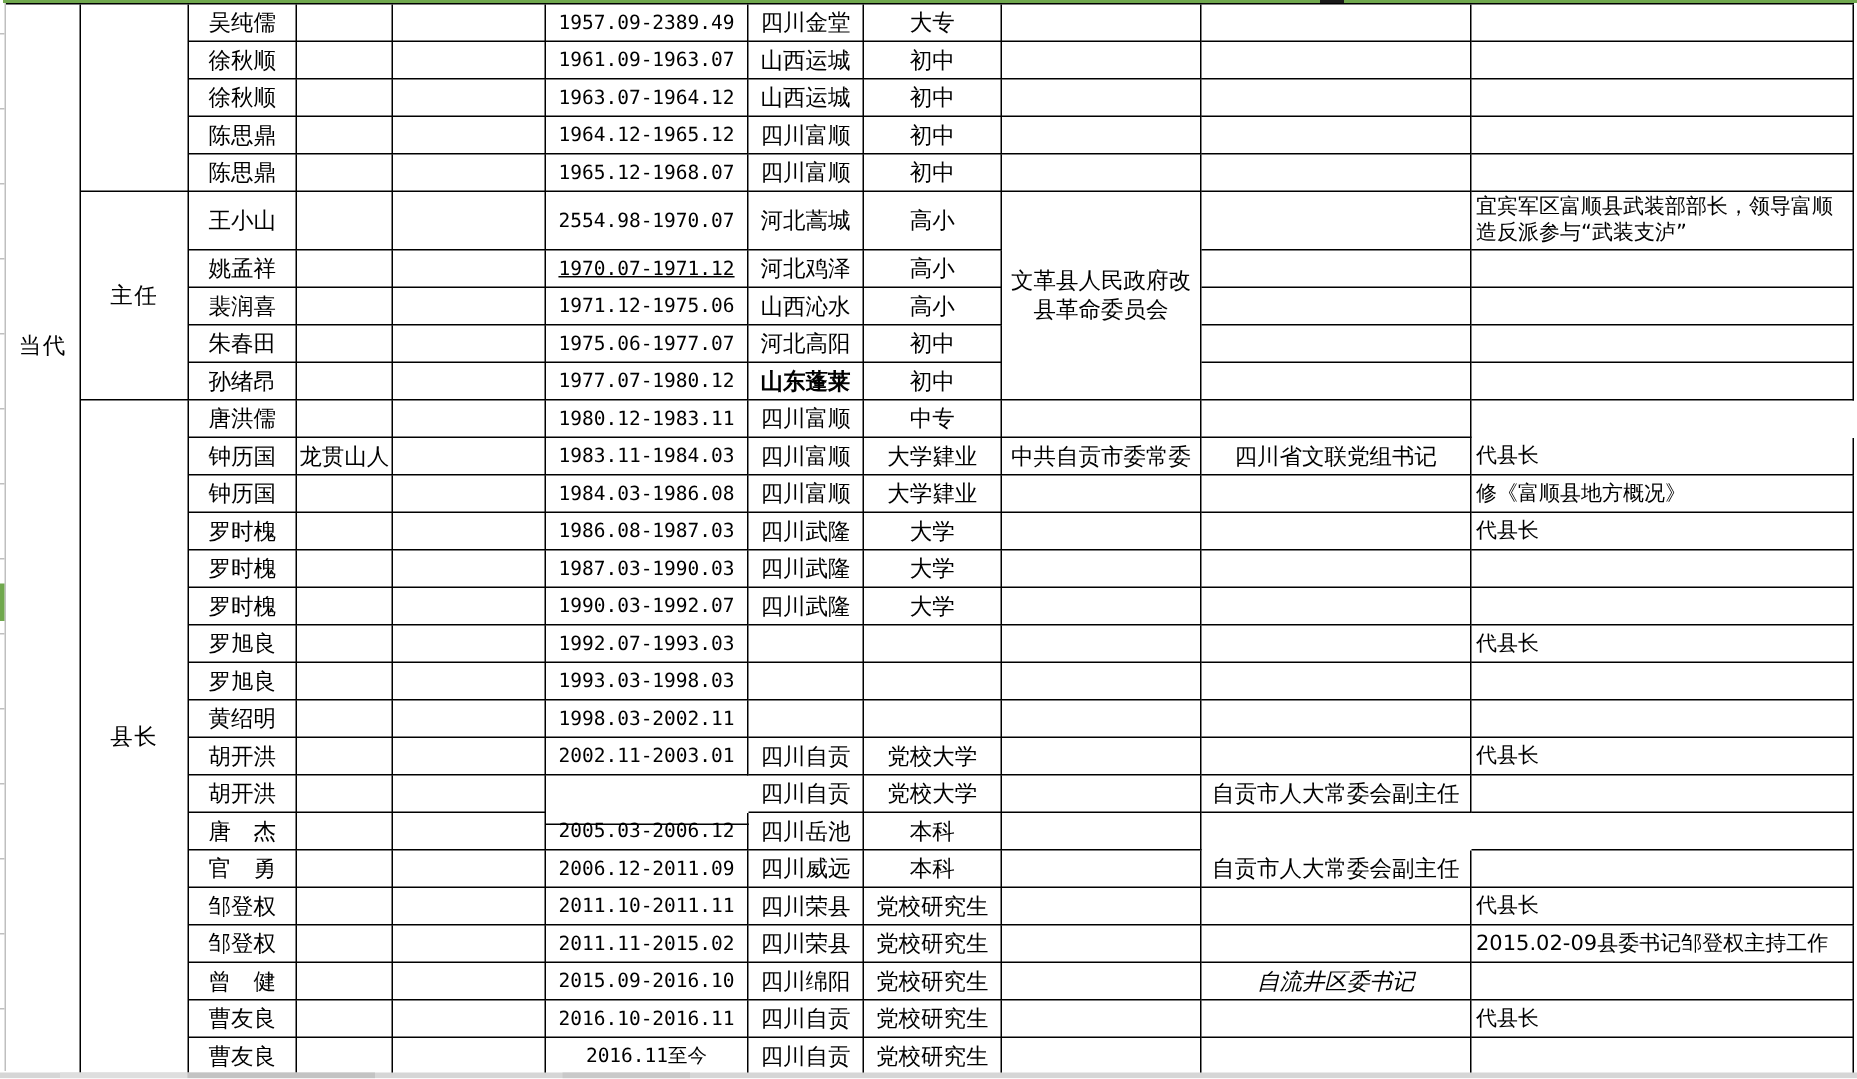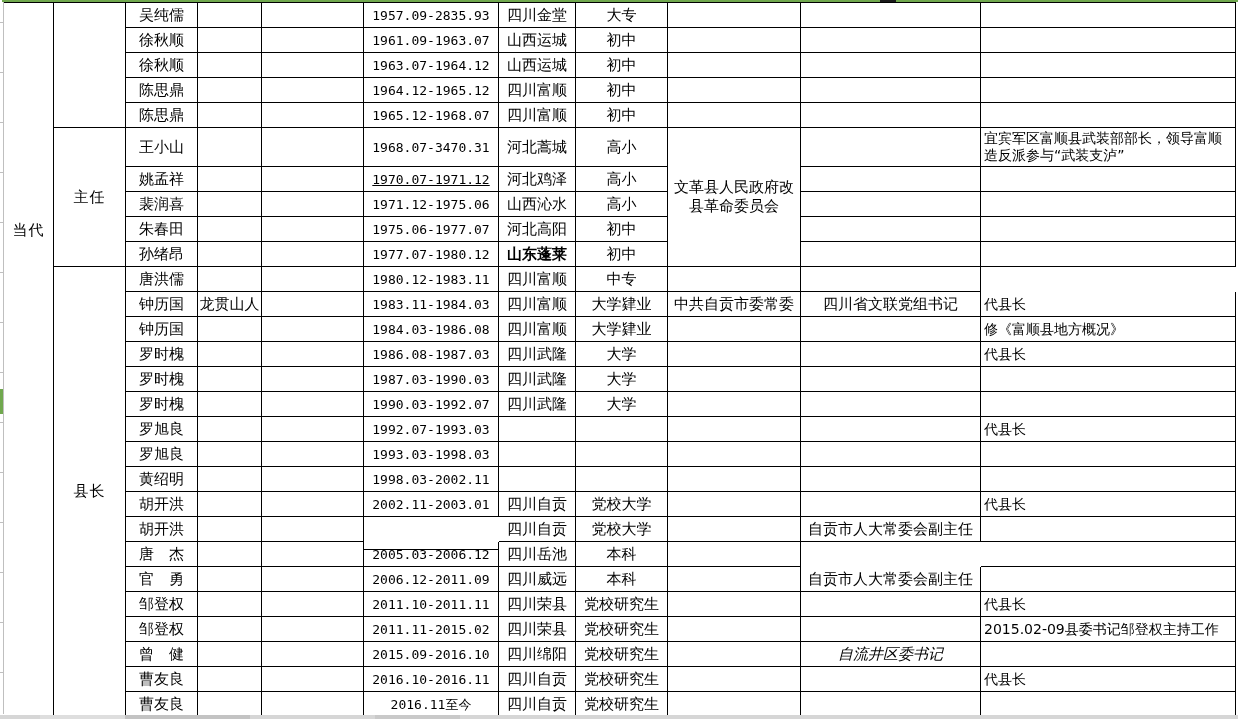--- a/index.html
+++ b/index.html
@@ -84,21 +84,21 @@
       </div>
       <div class="cell sec" style="grid-area: 11 / 2 / 29;">
         <span>县长</span>
       </div>
       <div class="cell wrapc" style="grid-area: 6 / 9 / 11;">
         <span>文革县人民政府改县革命委员会</span>
       </div>
       <div class="cell c" style="grid-area: 1 / 3;">吴纯儒</div>
       <div class="cell c" style="grid-area: 1 / 4;"></div>
       <div class="cell c" style="grid-area: 1 / 5;"></div>
-      <div class="cell date" style="grid-area: 1 / 6;">1957.09-2835.93</div>
+      <div class="cell date" style="grid-area: 1 / 6;">1957.09-2389.49</div>
       <div class="cell c" style="grid-area: 1 / 7;">四川金堂</div>
       <div class="cell c" style="grid-area: 1 / 8;">大专</div>
       <div class="cell c" style="grid-area: 1 / 9;"></div>
       <div class="cell c" style="grid-area: 1 / 10;"></div>
       <div class="cell note" style="grid-area: 1 / 11;"></div>
       <div class="cell c" style="grid-area: 2 / 3;">徐秋顺</div>
       <div class="cell c" style="grid-area: 2 / 4;"></div>
       <div class="cell c" style="grid-area: 2 / 5;"></div>
       <div class="cell date" style="grid-area: 2 / 6;">1961.09-1963.07</div>
       <div class="cell c" style="grid-area: 2 / 7;">山西运城</div>
@@ -129,21 +129,21 @@
       <div class="cell c" style="grid-area: 5 / 5;"></div>
       <div class="cell date" style="grid-area: 5 / 6;">1965.12-1968.07</div>
       <div class="cell c" style="grid-area: 5 / 7;">四川富顺</div>
       <div class="cell c" style="grid-area: 5 / 8;">初中</div>
       <div class="cell c" style="grid-area: 5 / 9;"></div>
       <div class="cell c" style="grid-area: 5 / 10;"></div>
       <div class="cell note" style="grid-area: 5 / 11;"></div>
       <div class="cell c" style="grid-area: 6 / 3;">王小山</div>
       <div class="cell c" style="grid-area: 6 / 4;"></div>
       <div class="cell c" style="grid-area: 6 / 5;"></div>
-      <div class="cell date" style="grid-area: 6 / 6;">1968.07-3470.31</div>
+      <div class="cell date" style="grid-area: 6 / 6;">2554.98-1970.07</div>
       <div class="cell c" style="grid-area: 6 / 7;">河北蒿城</div>
       <div class="cell c" style="grid-area: 6 / 8;">高小</div>
       <div class="cell c" style="grid-area: 6 / 10;"></div>
       <div class="cell note" style="grid-area: 6 / 11;">宜宾军区富顺县武装部部长，领导富顺造反派参与“武装支泸”</div>
       <div class="cell c" style="grid-area: 7 / 3;">姚孟祥</div>
       <div class="cell c" style="grid-area: 7 / 4;"></div>
       <div class="cell c" style="grid-area: 7 / 5;"></div>
       <div class="cell date" style="grid-area: 7 / 6; text-decoration: underline;">1970.07-1971.12</div>
       <div class="cell c" style="grid-area: 7 / 7;">河北鸡泽</div>
       <div class="cell c" style="grid-area: 7 / 8;">高小</div>

